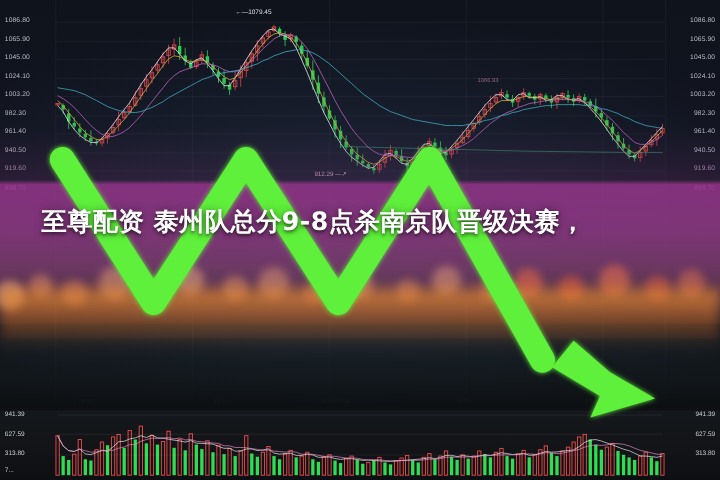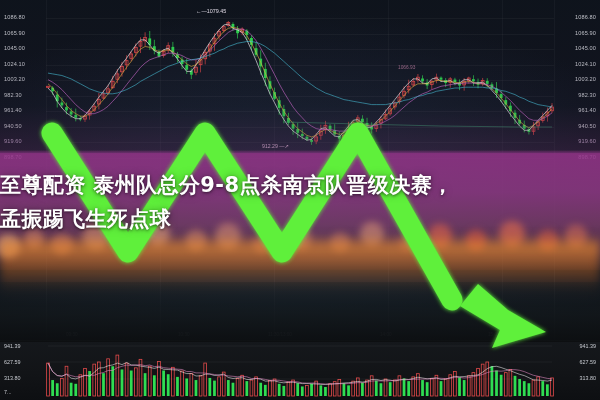--- a/index.html
+++ b/index.html
@@ -96,21 +96,21 @@
     position:absolute;left:0;top:282px;width:600px;height:60px;
     background:linear-gradient(180deg,rgba(24,30,30,.25) 0%,rgba(18,22,24,.75) 55%,rgba(12,14,16,.92) 100%);
   }
 
   
   #arrow-layer{position:absolute;left:0;top:0;z-index:7;pointer-events:none;}
 
   
   #headline{
     position:absolute;left:0;top:168px;width:488px;z-index:9;
-    text-align:left;color:#fff;
+    text-align:right;color:#fff;
     font-family:"DejaVu Sans","Liberation Sans",sans-serif;
     font-weight:bold;font-size:21px;line-height:34px;
     letter-spacing:.4px;
     text-shadow:0 1px 3px rgba(0,0,0,.55),0 0 8px rgba(0,0,0,.35);
   }
   #headline .l2{display:block;}
 </style>
 </head>
 <body>
 
@@ -569,16 +569,15 @@
             <feMergeNode in="SourceGraphic"></feMergeNode>
           </feMerge>
       </filter>
     </defs>
     <path id="arrow-path" fill="none" stroke="#5ef03a" stroke-width="21" stroke-linejoin="round" stroke-linecap="round" filter="url(#arrowGlow)" d="M 52,133 L 128,252 L 205,133 L 282,252 L 358,133 L 452,300"></path>
     <polygon id="arrow-head" fill="#5ef03a" filter="url(#arrowGlow)" points="508,310 546,332 492,348 500,330 460,306 478,284"></polygon>
   </svg>
 
   <div id="headline">
     <span>至尊配资 泰州队总分9-8点杀南京队晋级决赛，</span>
-    <span class="l2">孟振踢飞生死点球</span>
   </div>
 
 </div>
 
 </body></html>

